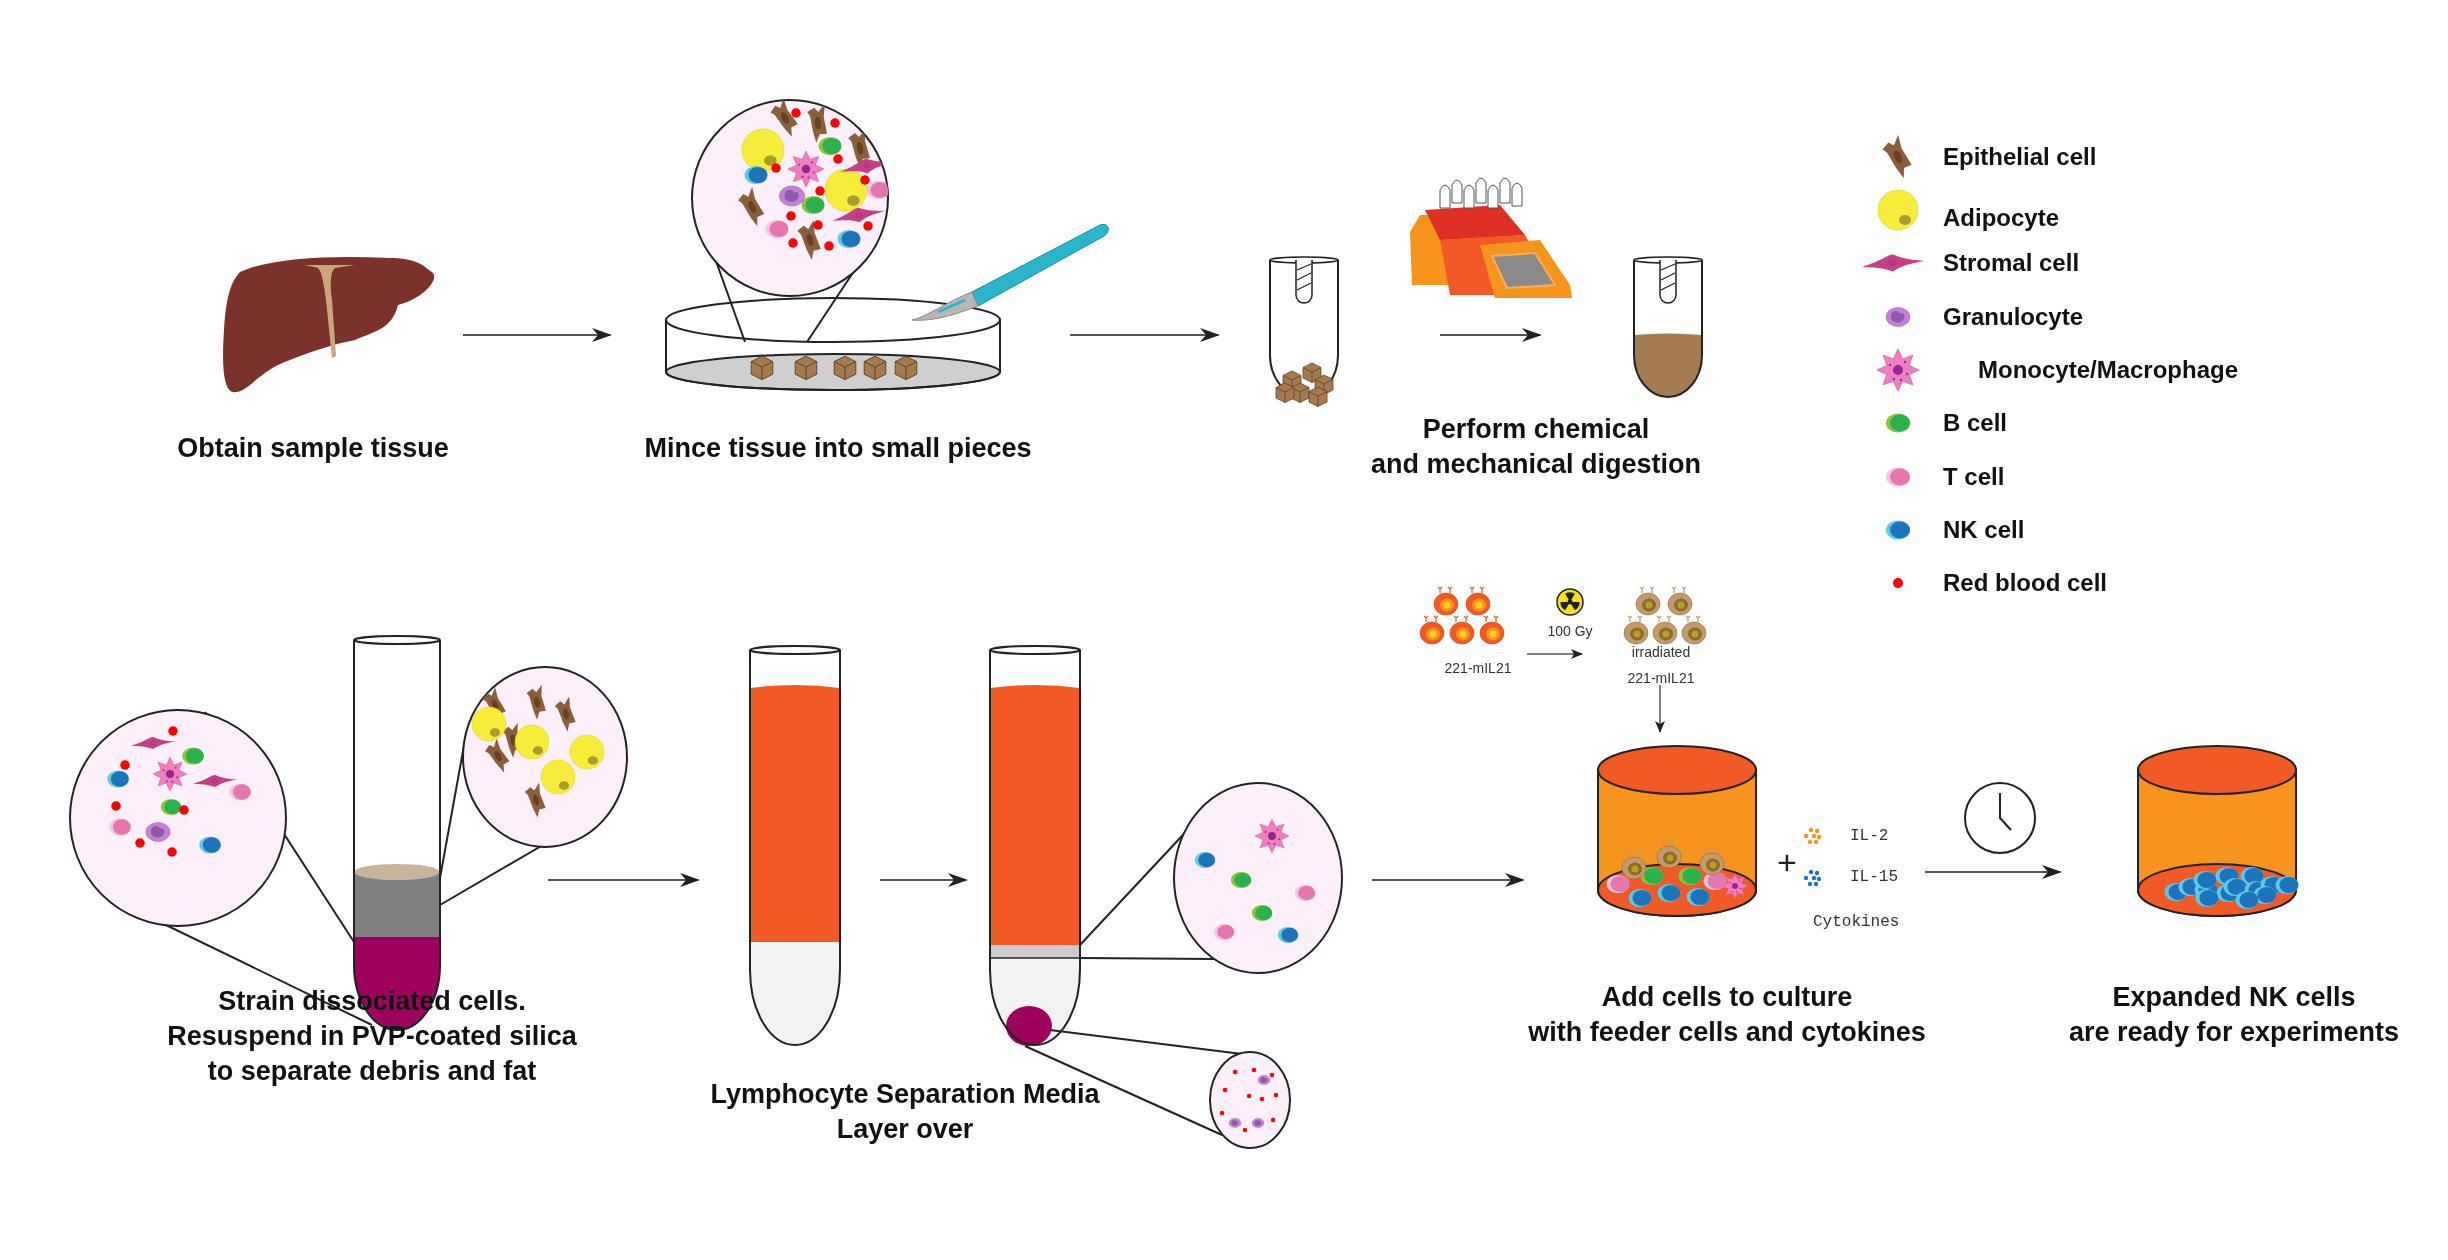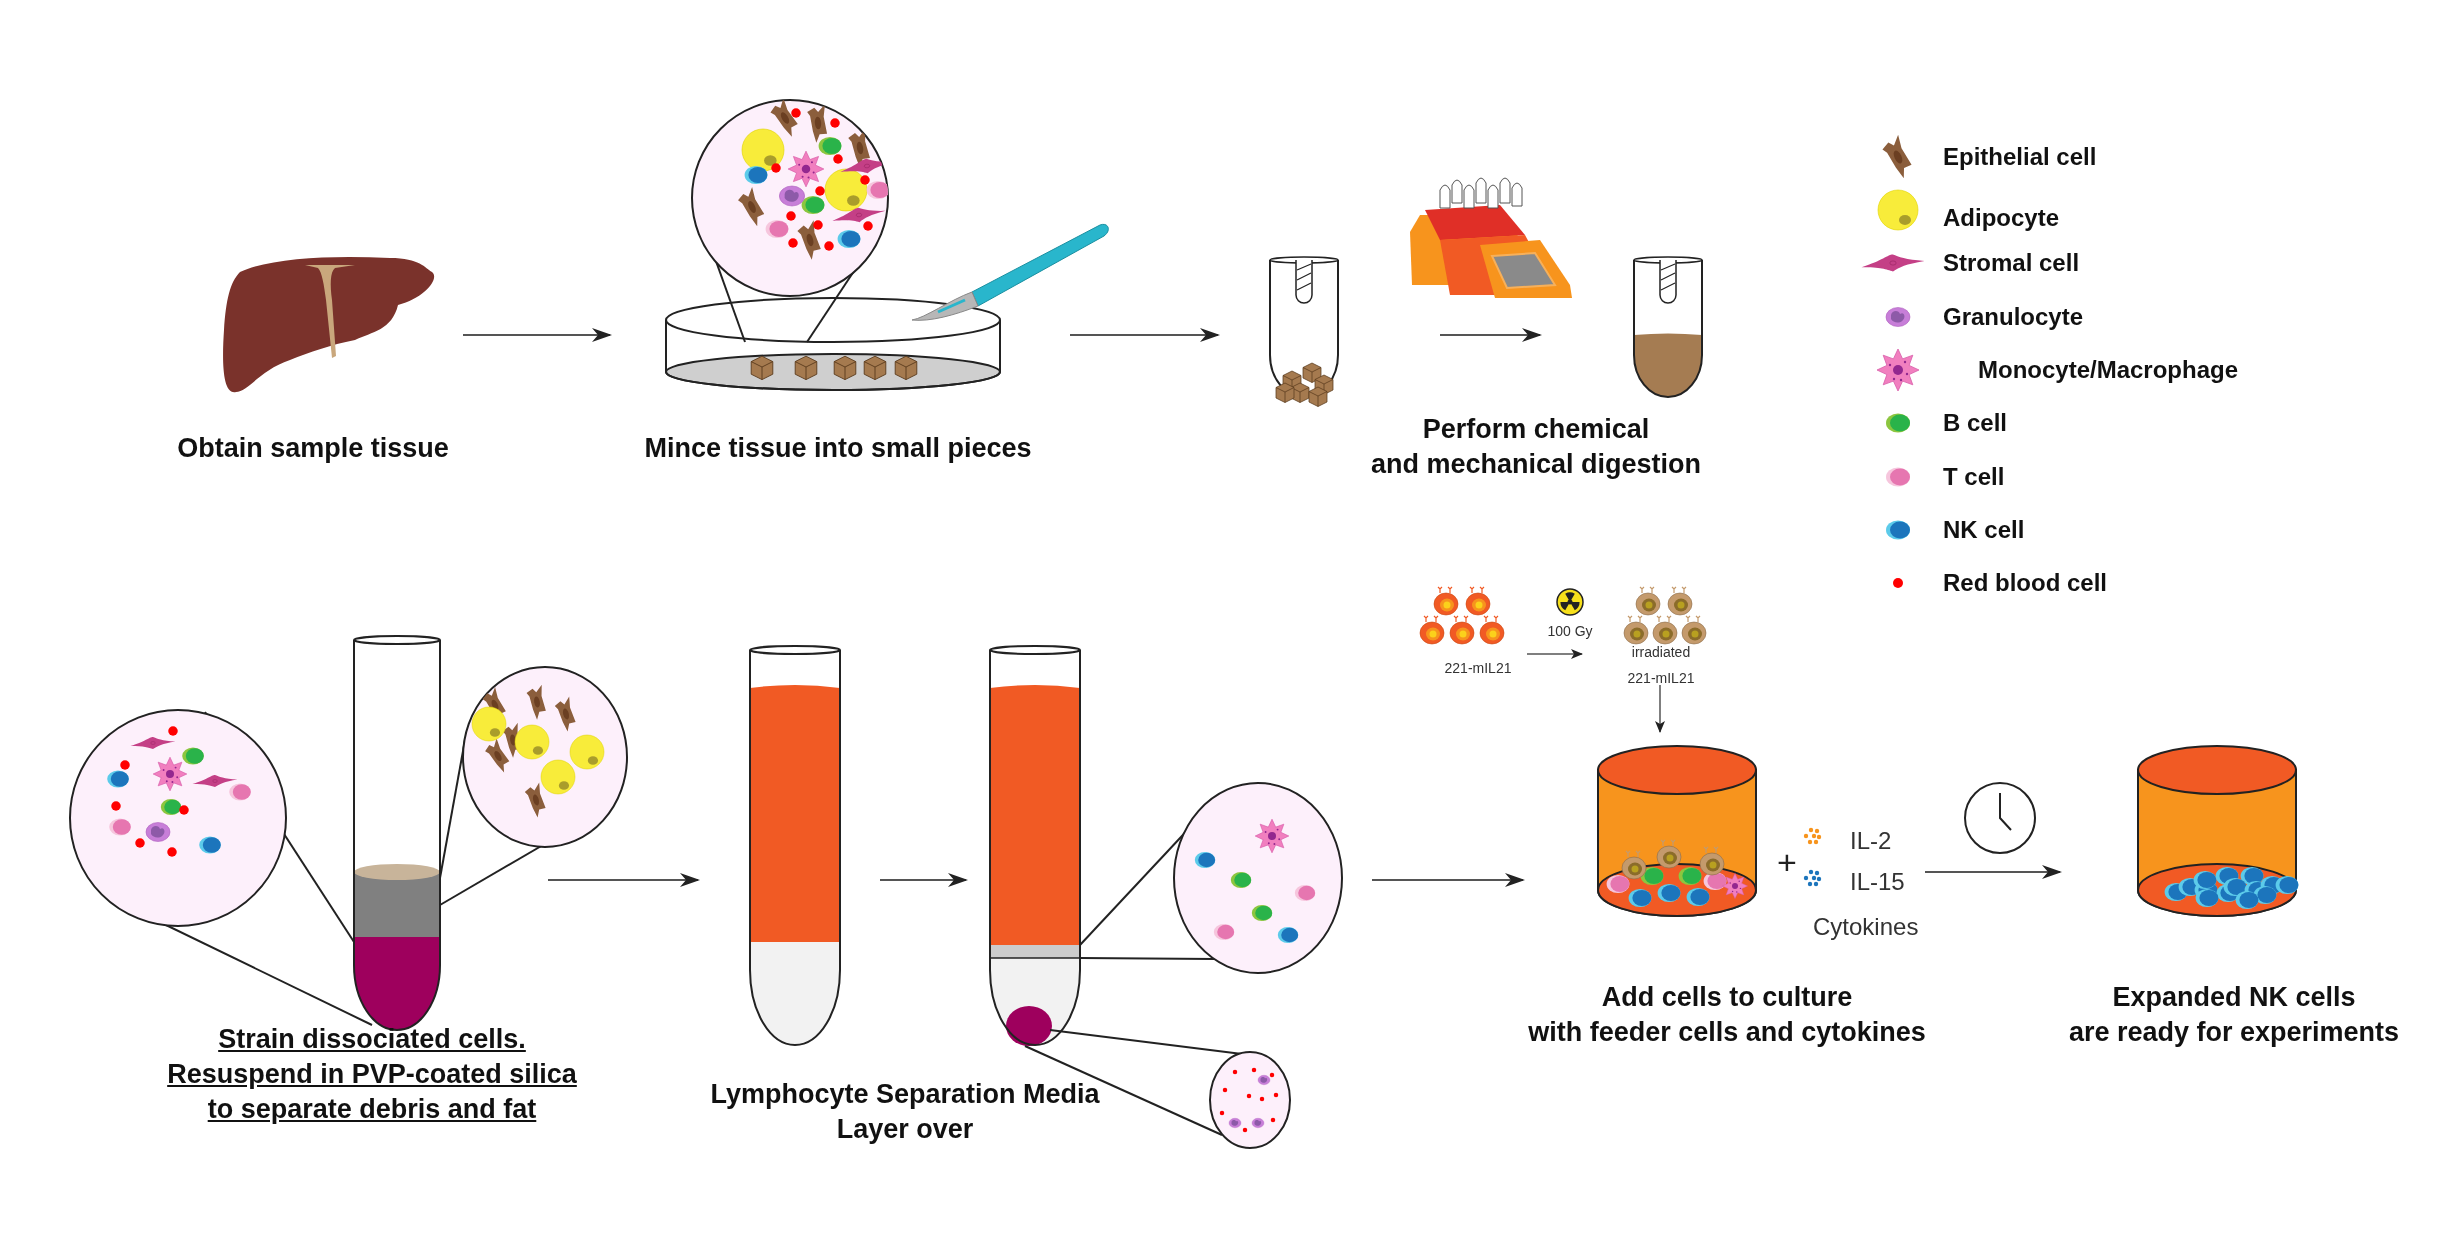--- a/index.html
+++ b/index.html
@@ -2,21 +2,21 @@
 <html><head>
 <meta charset="utf-8">
 <style>
   html, body { margin: 0; padding: 0; background: #ffffff; }
   body { width: 2448px; height: 1260px; position: relative; overflow: hidden; font-family: "Liberation Sans", sans-serif; }
   #canvas { position: absolute; left: 0; top: 0; width: 2448px; height: 1260px; }
   .lbl { position: absolute; font-family: "Liberation Sans", sans-serif; font-weight: bold; color: #111; text-align: center; white-space: nowrap; transform: translateX(-50%); font-size: 27px; line-height: 35px; }
   .lbl span { display: block; }
   .small { position: absolute; font-family: "Liberation Sans", sans-serif; color: #333; font-size: 14px; white-space: nowrap; transform: translateX(-50%); line-height: 20px; text-align: center; }
   .small span { display:block; }
-  .cyto { position: absolute; font-family: Liberation Sans, sans-serif; color: #333; font-size: 24px; white-space: nowrap; }
+  .cyto { position: absolute; font-family: Liberation Mono, monospace; color: #333; font-size: 16px; white-space: nowrap; }
   .legend-label { position: absolute; left: 1943px; font-family: "Liberation Sans", sans-serif; font-weight: bold; font-size: 24px; color: #111; white-space: nowrap; transform: translateY(-50%); }
   .plus { position:absolute; font-family: "Liberation Sans", sans-serif; font-size: 34px; color:#222; transform: translate(-50%,-50%); }
 </style>
 </head>
 <body>
 
 <svg id="canvas" xmlns="http://www.w3.org/2000/svg" width="2448" height="1260" viewBox="0 0 2448 1260">
   <defs>
     <marker id="arrowhead" viewBox="0 0 20 14" refX="18" refY="7" markerWidth="20" markerHeight="14" markerUnits="userSpaceOnUse" orient="auto">
       <path d="M0,0 L20,7 L0,14 L6,7 Z" fill="#222"></path>
@@ -761,21 +761,21 @@
 <div class="lbl" style="left:313px; top:431px;">
     <span>Obtain sample tissue</span>
   </div>
 <div class="lbl" style="left:838px; top:431px;">
     <span>Mince tissue into small pieces</span>
   </div>
 <div class="lbl" style="left:1536px; top:412px;">
   <span>Perform chemical</span>
   <span>and mechanical digestion</span>
 </div>
-<div class="lbl" style="left:372px; top:1022px;text-decoration:underline;">
+<div class="lbl" style="left:372px; top:984px;">
   <span>Strain dissociated cells.</span>
   <span>Resuspend in PVP-coated silica</span>
   <span>to separate debris and fat</span>
 </div>
 <div class="lbl" style="left:905px; top:1077px;">
   <span>Lymphocyte Separation Media</span>
   <span>Layer over</span>
 </div>
 <div class="lbl" style="left:1683px; top:980px;margin-left:44px;">
   <span>Add cells to culture</span>

